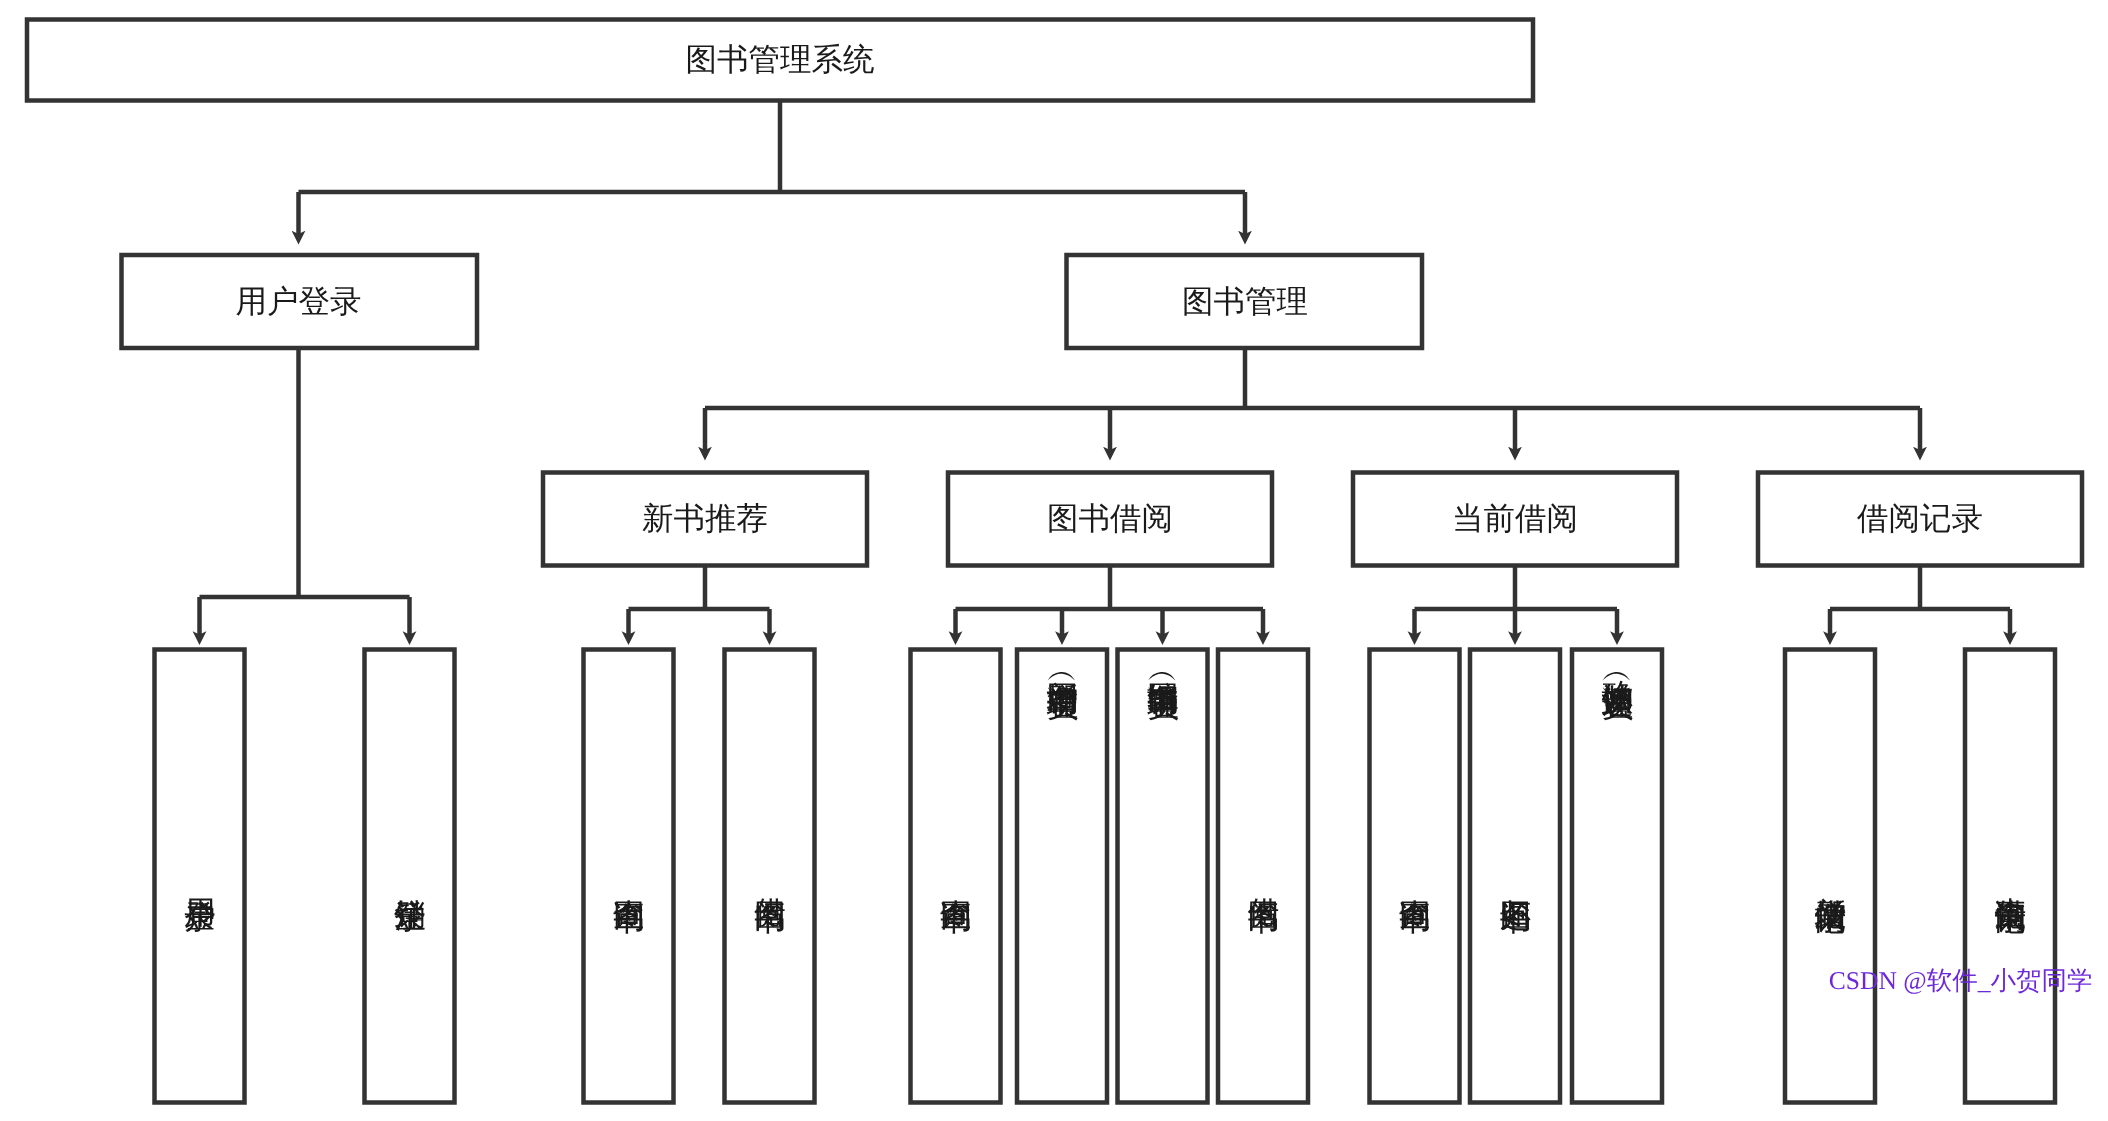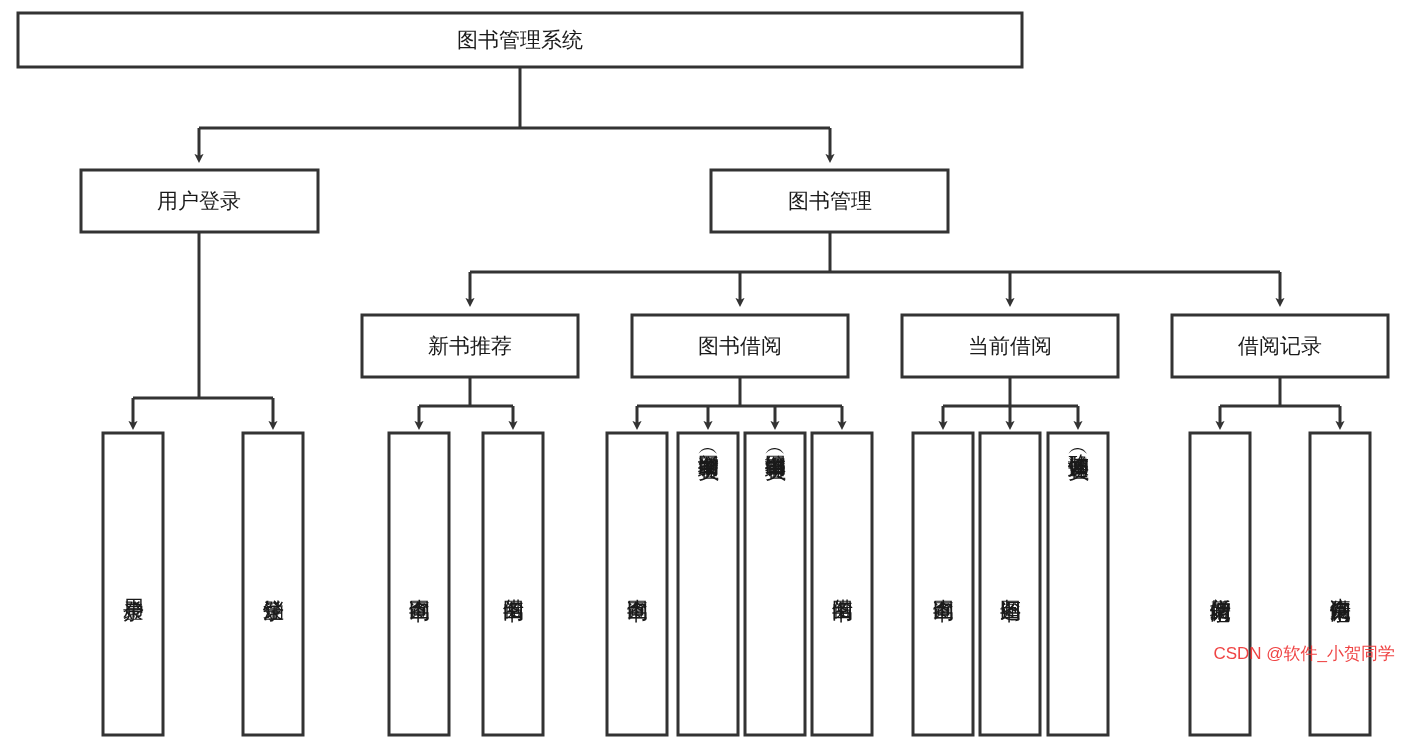--- a/index.html
+++ b/index.html
@@ -61,23 +61,23 @@
     line-height: 1.18;
     color: #1a1a1a;
     letter-spacing: 1px;
     white-space: nowrap;
     text-align: center;
   }
   .watermark {
     position: absolute;
     right: 10px;
     bottom: 6px;
-    font-family: Liberation Sans, sans-serif;
+    font-family: Liberation Serif, serif;
     font-size: 17px;
-    color: #ef4444;
+    color: #6d28d9;
     white-space: nowrap;
   }
 </style>
 </head>
 <body>
 
 <div id="diagram-root">
 
   <svg id="flow" viewBox="0 0 1405 747">
     <defs>

